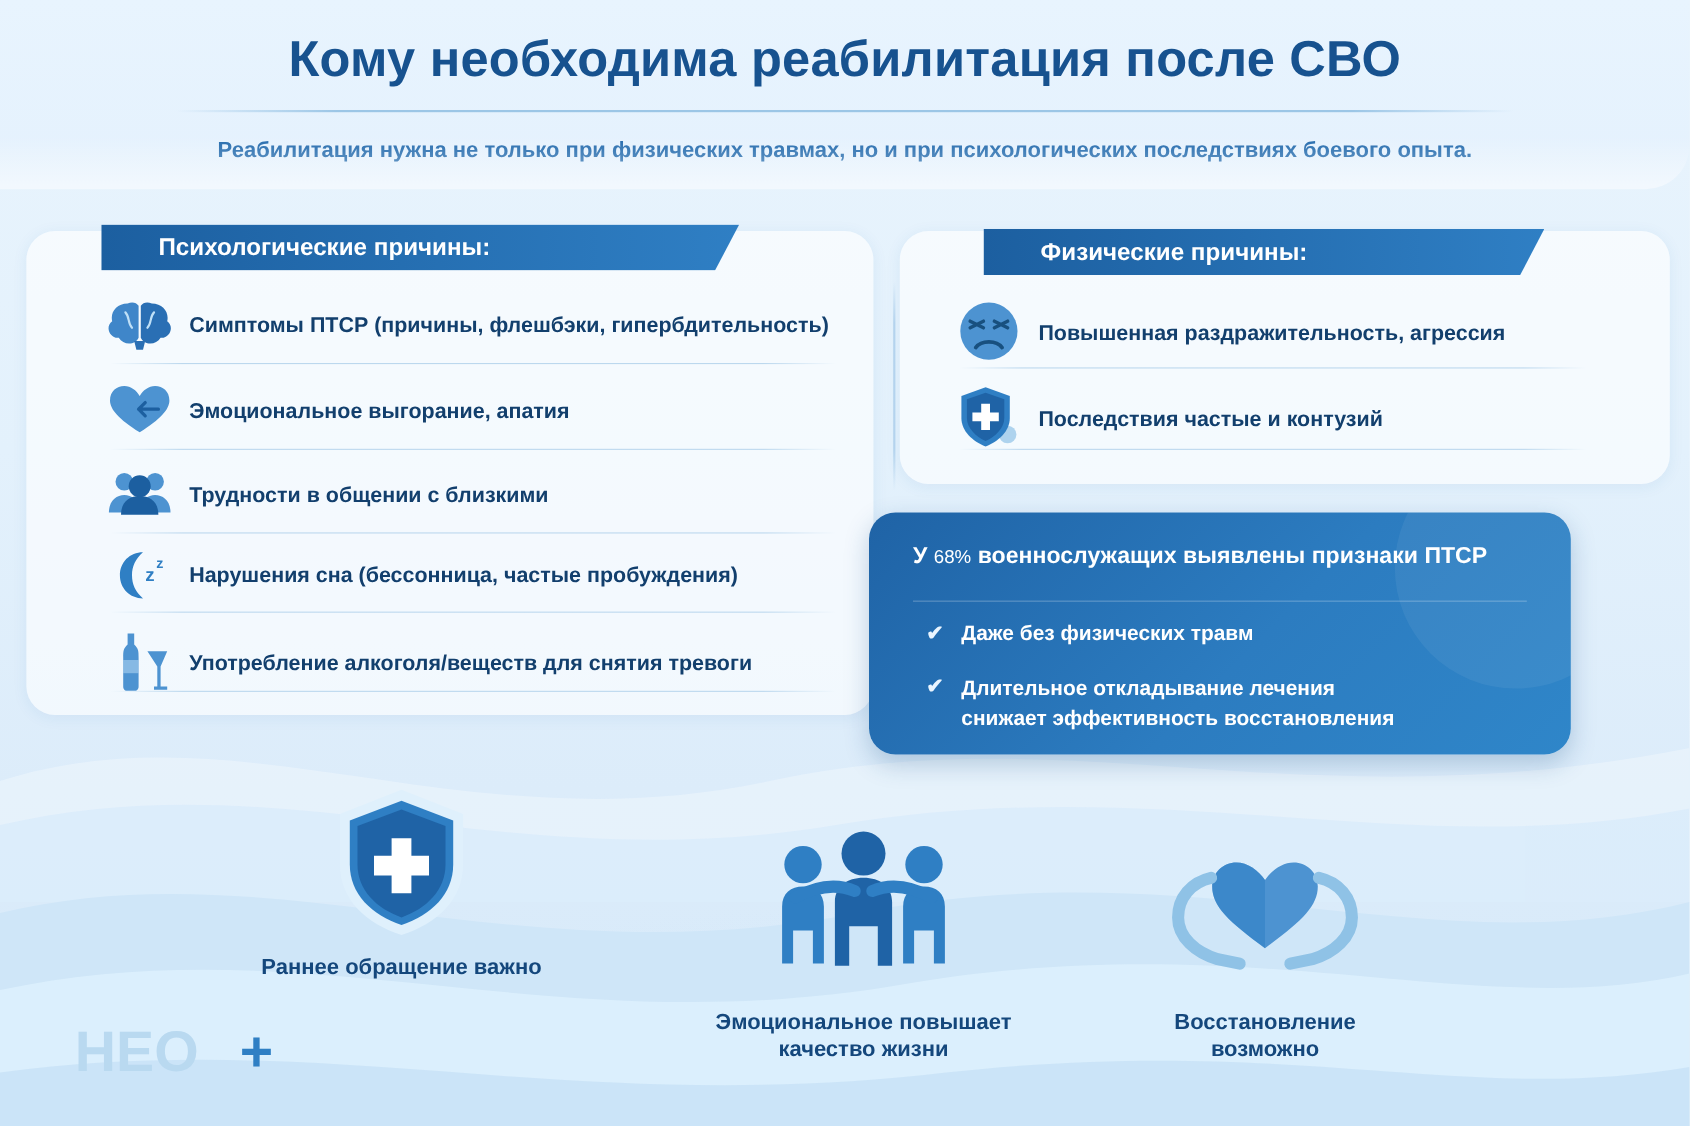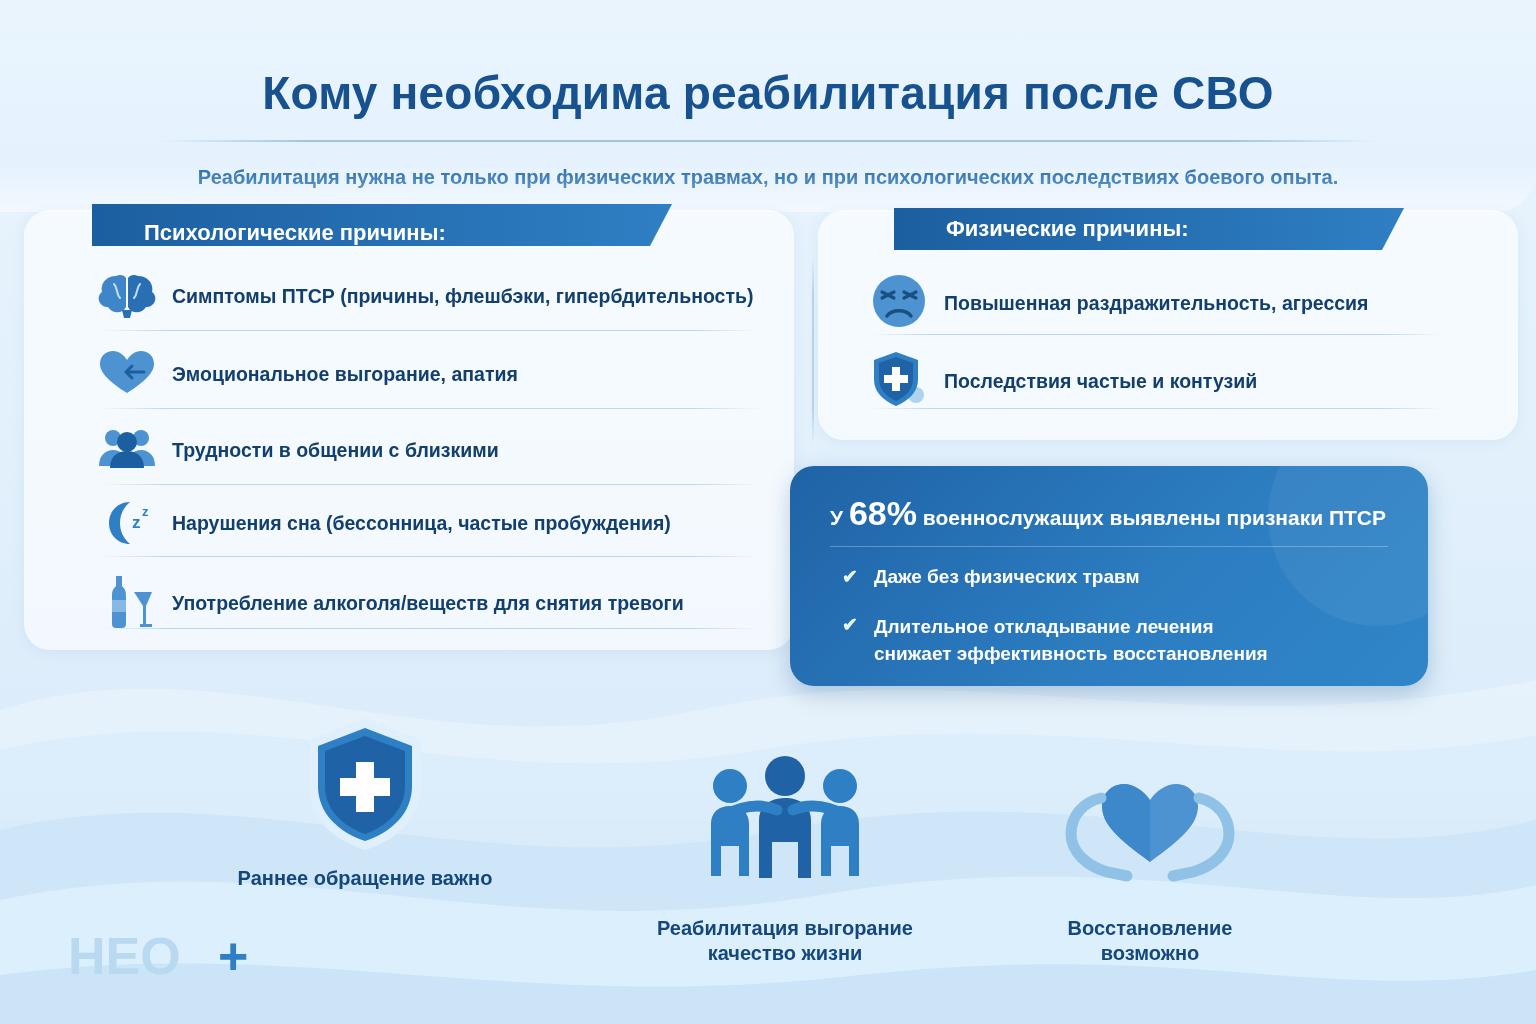--- a/index.html
+++ b/index.html
@@ -16,21 +16,20 @@
       linear-gradient(180deg,#e9f4fd 0%, #e3f1fc 40%, #dcecfa 70%, #d6e9f9 100%);
   }
   
   .wave{position:absolute;left:0;width:100%;pointer-events:none;}
   .wave svg{display:block;width:100%;}
 
   .header{
     position:absolute;left:0;top:0;width:100%;height:172px;
     background:linear-gradient(180deg,#e8f4fe 0%, #e4f1fd 100%);
     border-bottom-right-radius:40px;
-    margin-top:40px;
   }
   .header:after{
     content:"";position:absolute;left:0;right:0;bottom:0;height:48px;
     background:linear-gradient(180deg,rgba(255,255,255,0) 0%, rgba(255,255,255,.55) 100%);
     border-bottom-right-radius:40px;
   }
   .title{
     position:absolute;top:26px;left:0;width:100%;text-align:center;
     font-size:46px;font-weight:700;color:#17528f;letter-spacing:.2px;
   }
@@ -52,21 +51,21 @@
   .panel-left{left:24px;top:210px;width:770px;height:440px;}
   .panel-right{left:818px;top:210px;width:700px;height:230px;}
 
   .ribbon{
     position:absolute;height:42px;display:flex;align-items:center;
     padding:0 30px 0 52px;color:#fff;font-size:22px;font-weight:700;
     background:linear-gradient(90deg,#1c5fa0 0%, #2f7fc4 100%);
     clip-path:polygon(0 0, 100% 0, calc(100% - 22px) 100%, 0 100%);
     box-shadow:0 3px 8px rgba(20,70,120,.18);
   }
-  .ribbon-left{left:92px;top:204px;width:498px;align-items:flex-end;}
+  .ribbon-left{left:92px;top:204px;width:498px;}
   .ribbon-right{left:866px;top:208px;width:428px;margin-left:28px;}
 
   .item{
     position:absolute;display:flex;align-items:center;gap:14px;
   }
   .item .txt{font-size:19.5px;color:#123f6d;font-weight:600;white-space:nowrap;}
   .divider{
     position:absolute;height:1px;
     background:linear-gradient(90deg,rgba(120,170,215,0) 0%,#bcd8ee 10%,#bcd8ee 90%,rgba(120,170,215,0) 100%);
   }
@@ -83,21 +82,21 @@
     box-shadow:0 8px 22px rgba(25,80,135,.25);
     color:#fff;overflow:hidden;
   }
   .stat:before{
     content:"";position:absolute;right:-60px;top:-60px;width:220px;height:220px;border-radius:50%;
     background:rgba(255,255,255,.06);
   }
   .stat-head{
     position:absolute;left:40px;top:28px;right:30px;font-size:21px;font-weight:600;
   }
-  .stat-head b{font-size:34px;font-weight:700;}
+  .stat-head b{font-size:17px;font-weight:400;}
   .stat-rule{position:absolute;left:40px;right:40px;top:80px;height:1px;background:rgba(255,255,255,.28);}
   .stat-li{position:absolute;left:52px;display:flex;gap:16px;align-items:flex-start;font-size:19px;font-weight:600;}
   .check{color:#eaf5ff;font-size:19px;line-height:1.15;}
 
   
   .trio-item{position:absolute;text-align:center;}
   .trio-item .cap{
     font-size:20px;color:#14477c;font-weight:600;line-height:1.25;margin-top:10px;
   }
 
@@ -270,21 +269,21 @@
       <svg width="200" height="130" viewBox="0 0 200 130">
         <circle cx="45" cy="32" r="17" fill="#2f7fc4"></circle>
         <path d="M26,122 L26,70 C26,58 34,52 45,52 C56,52 64,58 64,70 L64,122 L54,122 L54,92 L36,92 L36,122 Z" fill="#2f7fc4"></path>
         <circle cx="155" cy="32" r="17" fill="#2f7fc4"></circle>
         <path d="M136,122 L136,70 C136,58 144,52 155,52 C166,52 174,58 174,70 L174,122 L164,122 L164,92 L146,92 L146,122 Z" fill="#2f7fc4"></path>
         <circle cx="100" cy="22" r="20" fill="#1f63a6"></circle>
         <path d="M74,124 L74,66 C74,52 85,44 100,44 C115,44 126,52 126,66 L126,124 L113,124 L113,88 L87,88 L87,124 Z" fill="#1f63a6"></path>
         <path d="M38,62 C60,50 78,50 92,56 M162,62 C140,50 122,50 108,56" stroke="#2f7fc4" stroke-width="11" stroke-linecap="round" fill="none"></path>
       </svg>
     </span>
-    <div class="cap">Реабилитация выгорание
+    <div class="cap">Эмоциональное повышает
 качество жизни</div>
   </div>
 
   <div class="trio-item" style="left:1000px;top:718px;width:300px;white-space:pre-line;">
     <span>
       <svg width="190" height="130" viewBox="0 0 190 130">
         <path d="M95,108 C62,84 47,70 47,52 C47,39 57,30 69,30 C79,30 89,37 95,46 C101,37 111,30 121,30 C133,30 143,39 143,52 C143,70 128,84 95,108 Z" fill="#4d93d1"></path>
         <path d="M95,108 C62,84 47,70 47,52 C47,39 57,30 69,30 C79,30 89,37 95,46 L95,108 Z" fill="#2f7fc4" opacity=".55"></path>
         <path d="M46,44 C28,48 16,62 16,80 C16,98 32,112 52,118 L72,122" stroke="#8fc2e6" stroke-width="11" fill="none" stroke-linecap="round"></path>
         <path d="M144,44 C162,48 174,62 174,80 C174,98 158,112 138,118 L118,122" stroke="#8fc2e6" stroke-width="11" fill="none" stroke-linecap="round"></path>

